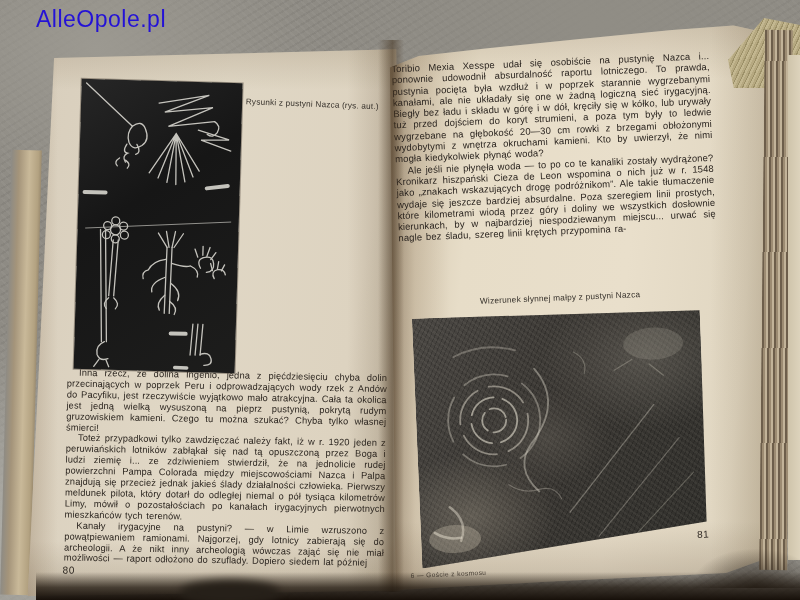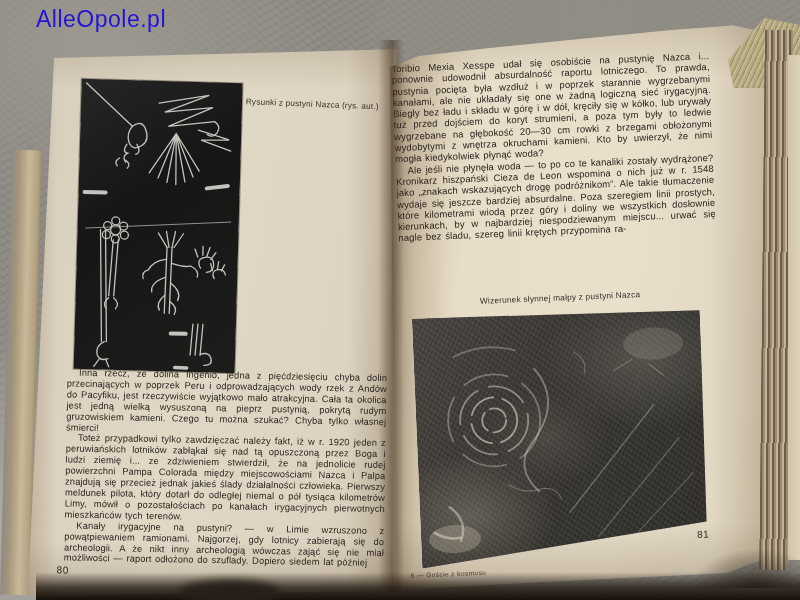--- a/index.html
+++ b/index.html
@@ -87,21 +87,21 @@
   }
   #lp-caption{
     left:218px; top:52px; font-size:8.2px; white-space:nowrap; color:#35302a;
     transform:rotate(1.2deg); letter-spacing:0.2px;
   }
   #lp-text{
     left:44px; top:324px; width:320px; text-align:justify;
     font-size:9.3px; line-height:10.9px; letter-spacing:0.1px; word-spacing:1px;
   }
   #lp-text p{margin:0; text-indent:12px;}
-  #lp-pagenum{left:37px; top:521px; font-size:10px; letter-spacing:0.5px;}
+  #lp-pagenum{left:43px; top:521px; font-size:10px; letter-spacing:0.5px;}
   
   #rp-content{left:0;top:0;right:0;bottom:0; transform:rotate(-2.4deg); transform-origin:40px 300px; color:#2b2520;}
   #rp-text{
     left:14px; top:40px; width:318px; text-align:justify;
     font-size:9.5px; line-height:11.3px; letter-spacing:0.1px; word-spacing:1px;
   }
   #rp-text p{margin:0;}
   #rp-text p + p{text-indent:12px;}
   #rp-caption{left:14px; top:276px; width:318px; text-align:center; font-size:8.3px; color:#35302a; letter-spacing:0.2px;}
   #rp-photo{

